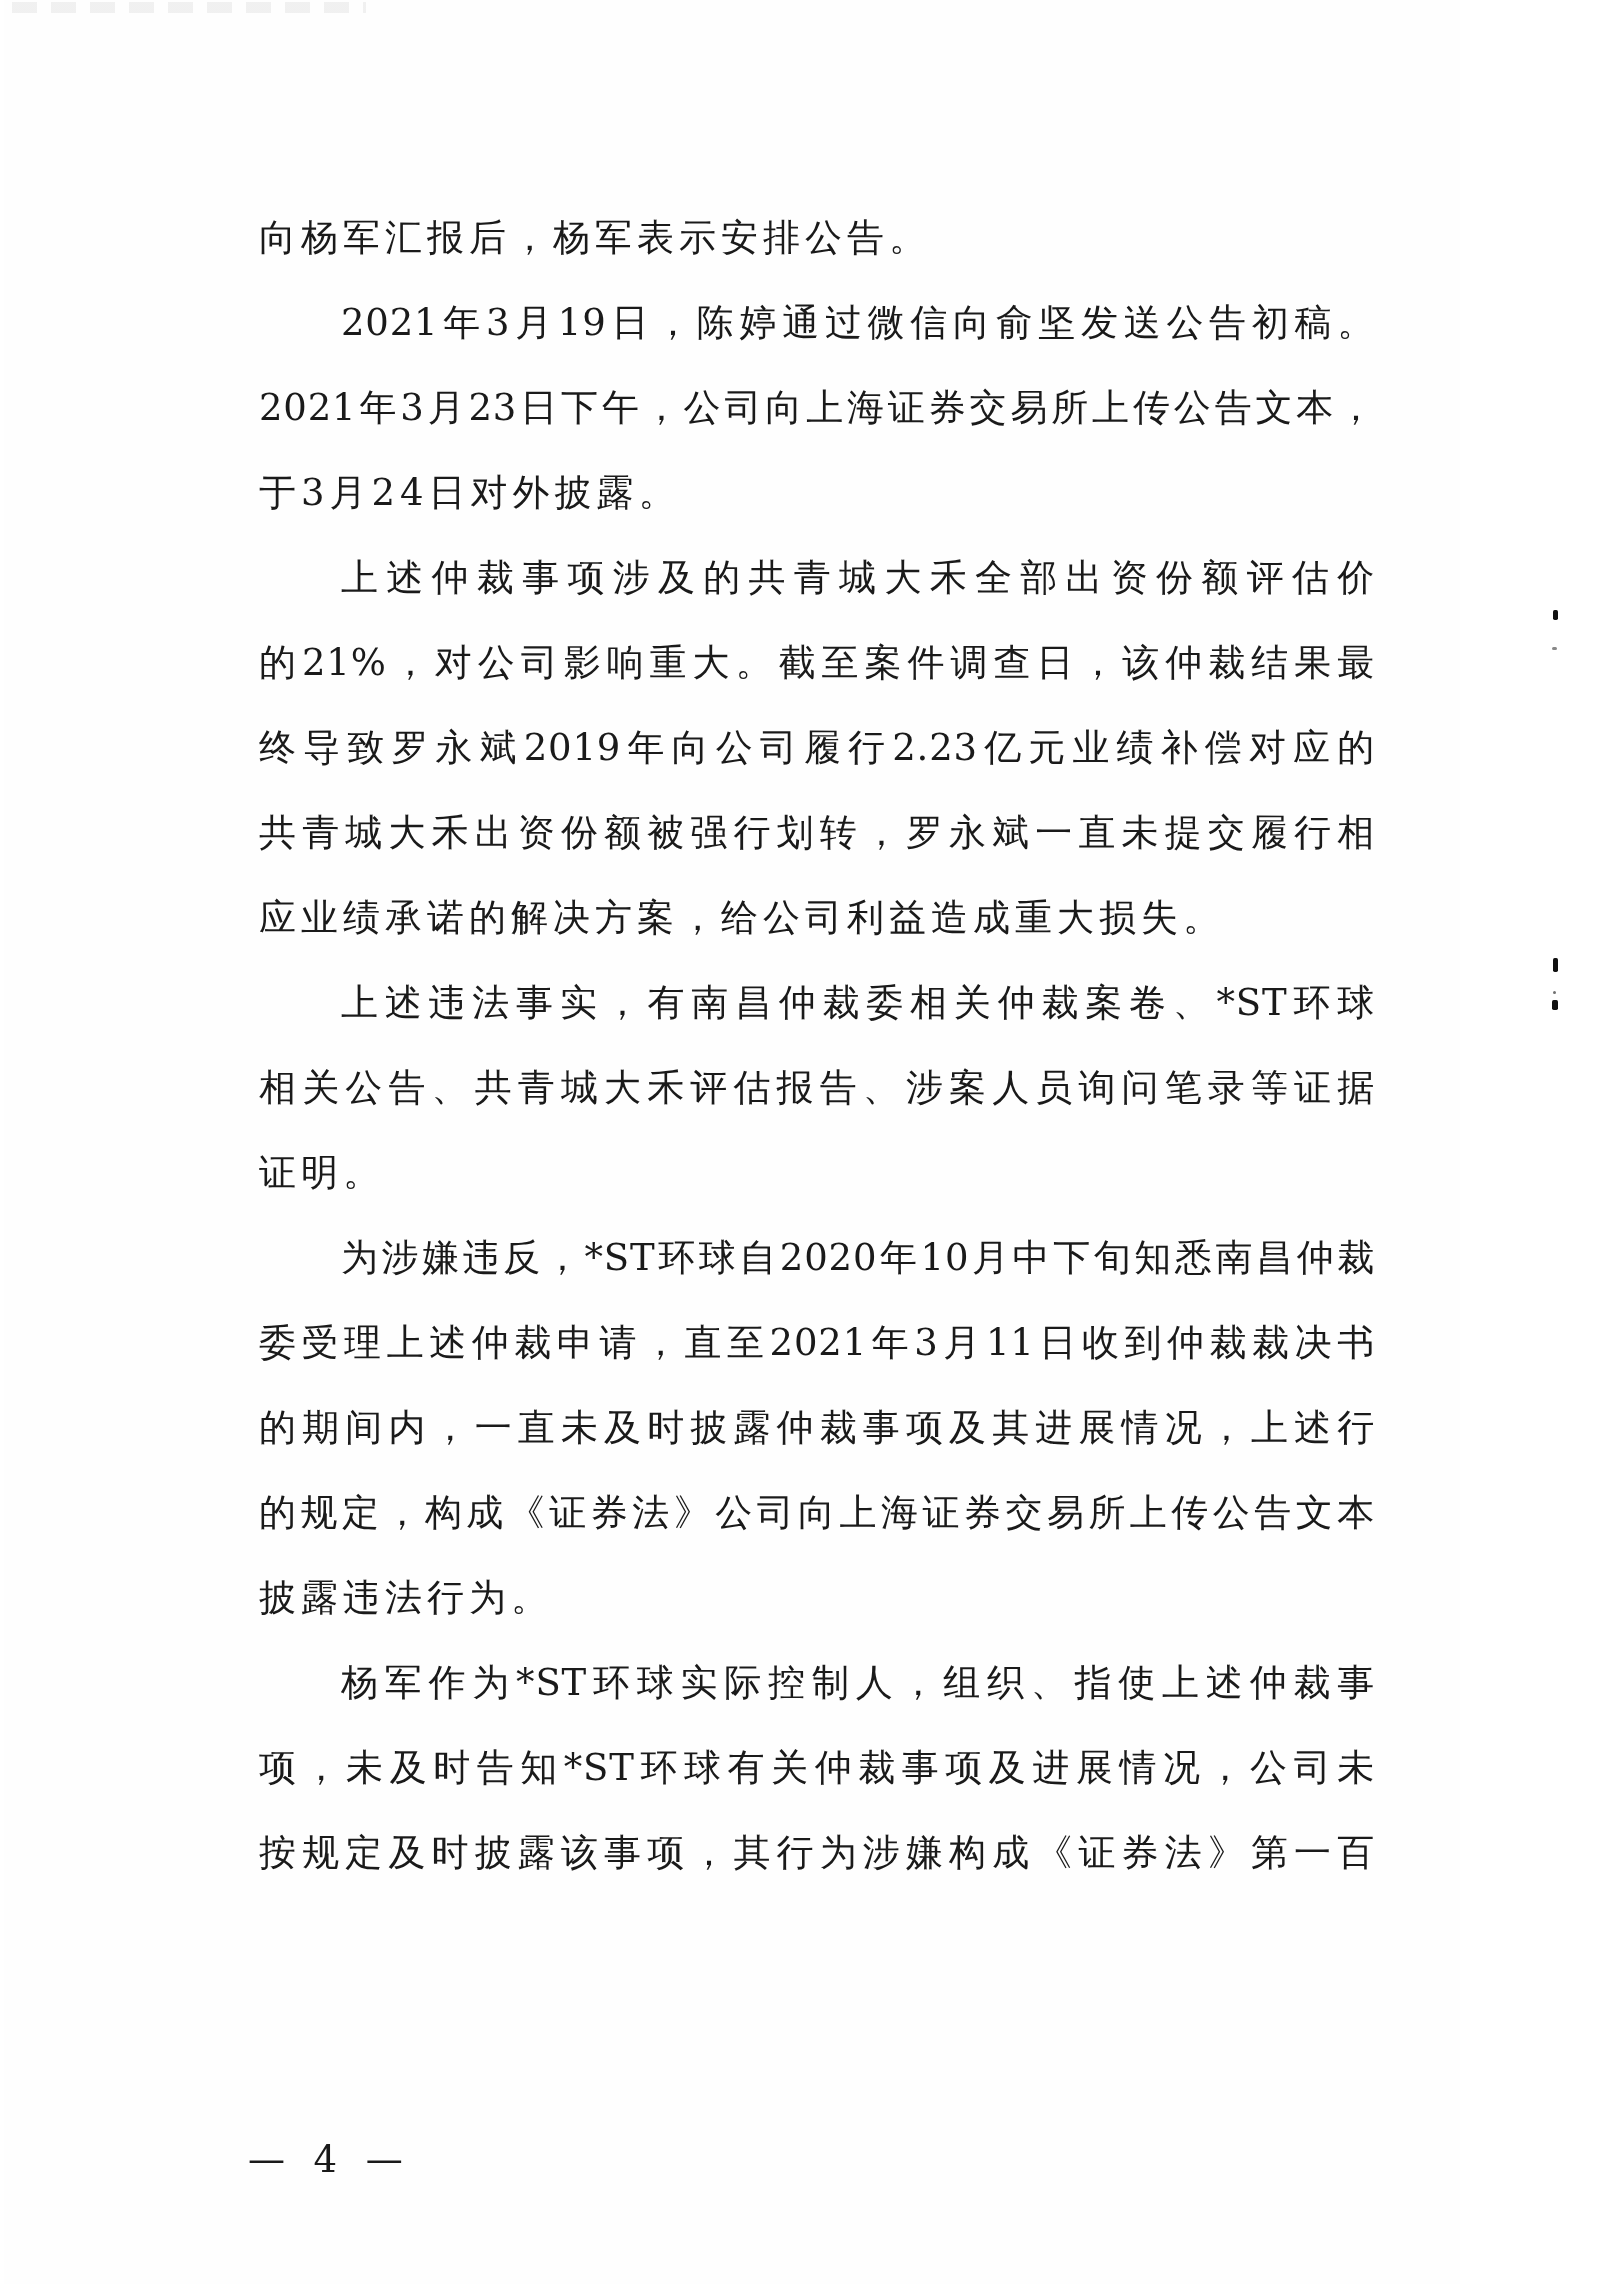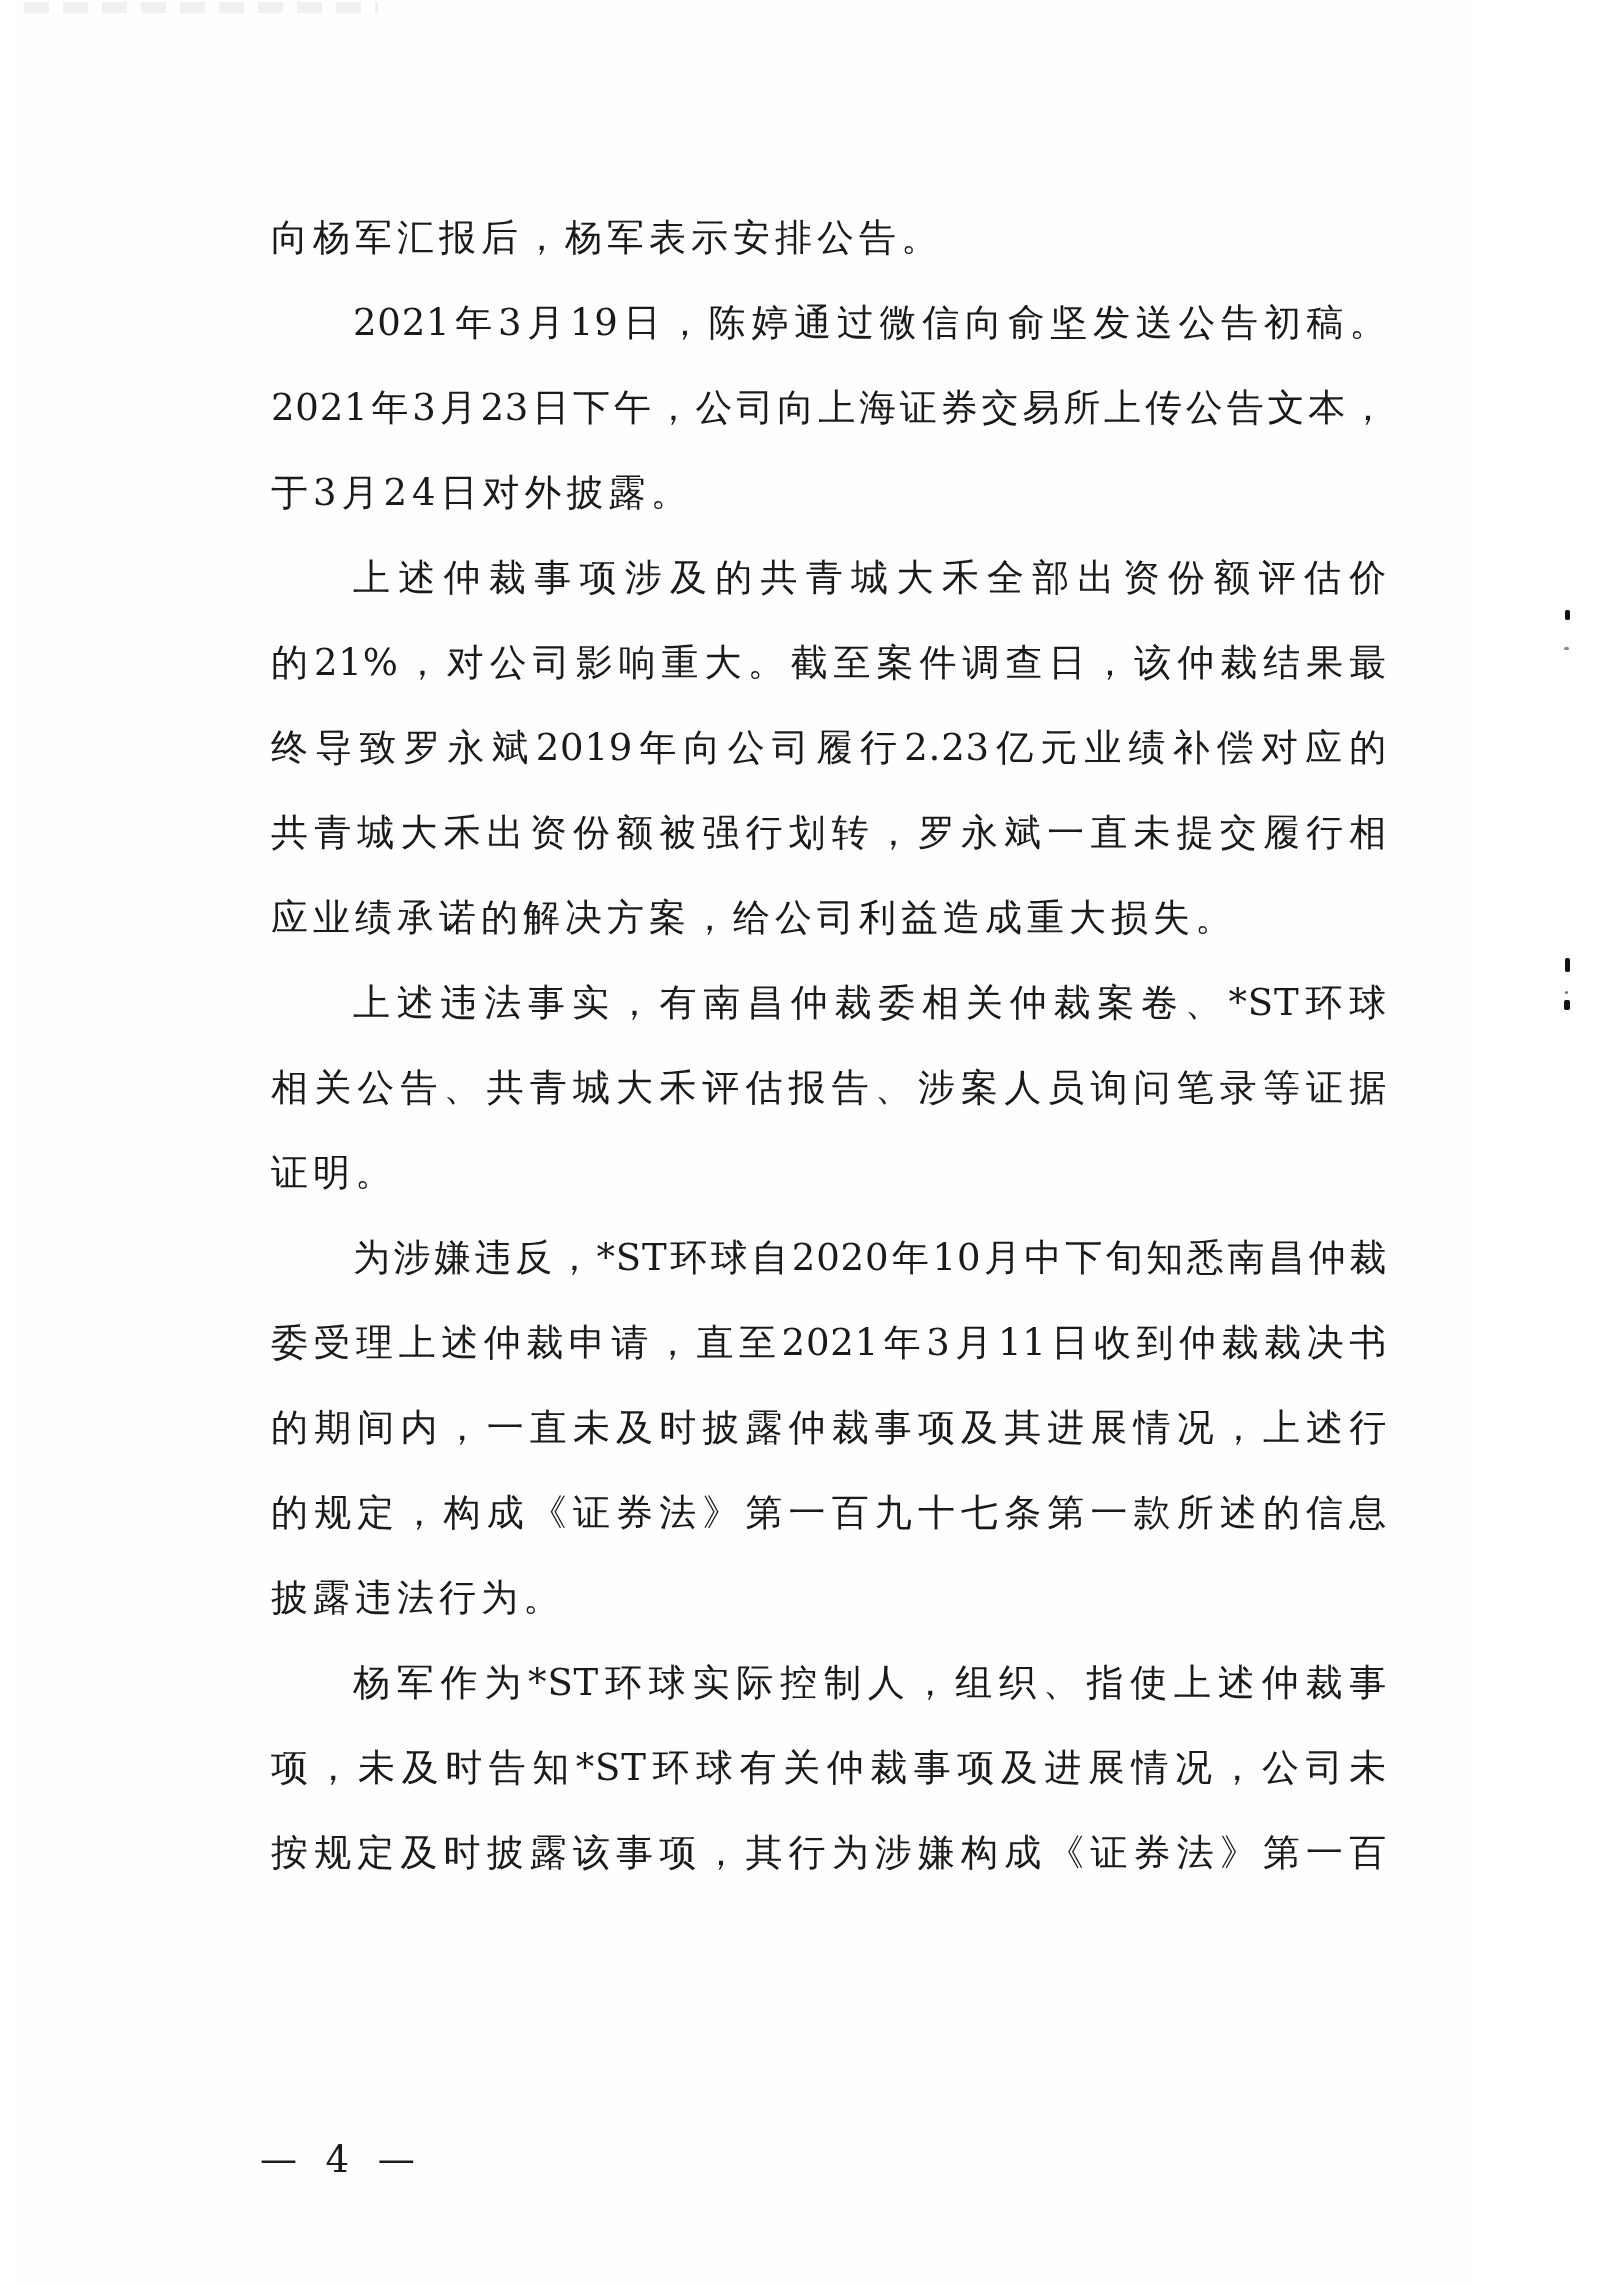--- a/index.html
+++ b/index.html
@@ -10,21 +10,21 @@
   body {
     width: 1616px;
     height: 2284px;
     position: relative;
     overflow: hidden;
     font-family: "DejaVu Serif", "Liberation Serif", serif;
     color: #1a1a1a;
   }
   .page {
     position: absolute;
-    left: 16px; top: 0;
+    left: 4px; top: 0;
     width: 1456px;
     height: 2284px;
     background: #fefefe;
   }
   .bleed {
     position: absolute;
     left: 8.4px; top: 1.7px;
     width: 354px; height: 11.8px;
     opacity: 0.08;
     background: repeating-linear-gradient(90deg, #555 0 25px, transparent 25px 39px);
@@ -90,21 +90,21 @@
     <div>
       <div class="line indent">上述违法事实，有南昌仲裁委相关仲裁案卷、*ST环球</div>
       <div class="line">相关公告、共青城大禾评估报告、涉案人员询问笔录等证据</div>
       <div class="line last">证明。</div>
     </div>
 
     <div>
       <div class="line indent">为涉嫌违反，*ST环球自2020年10月中下旬知悉南昌仲裁</div>
       <div class="line">委受理上述仲裁申请，直至2021年3月11日收到仲裁裁决书</div>
       <div class="line">的期间内，一直未及时披露仲裁事项及其进展情况，上述行</div>
-      <div class="line">的规定，构成《证券法》第一百九十七条第一款所述的信息</div>
+      <div class="line">的规定，构成《证券法》公司向上海证券交易所上传公告文本</div>
       <div class="line last">披露违法行为。</div>
     </div>
 
     <div>
       <div class="line indent">杨军作为*ST环球实际控制人，组织、指使上述仲裁事</div>
       <div class="line">项，未及时告知*ST环球有关仲裁事项及进展情况，公司未</div>
       <div class="line">按规定及时披露该事项，其行为涉嫌构成《证券法》第一百</div>
     </div>
   </div>
 

